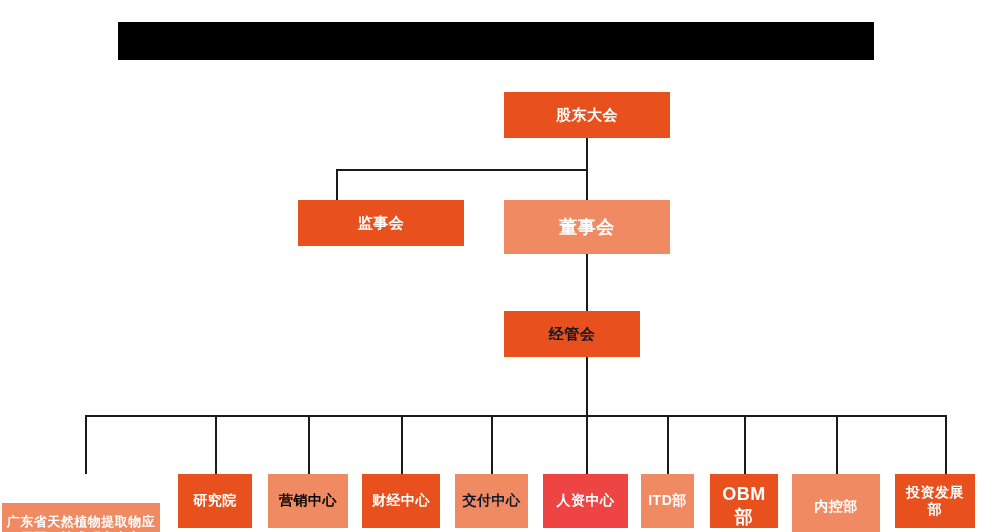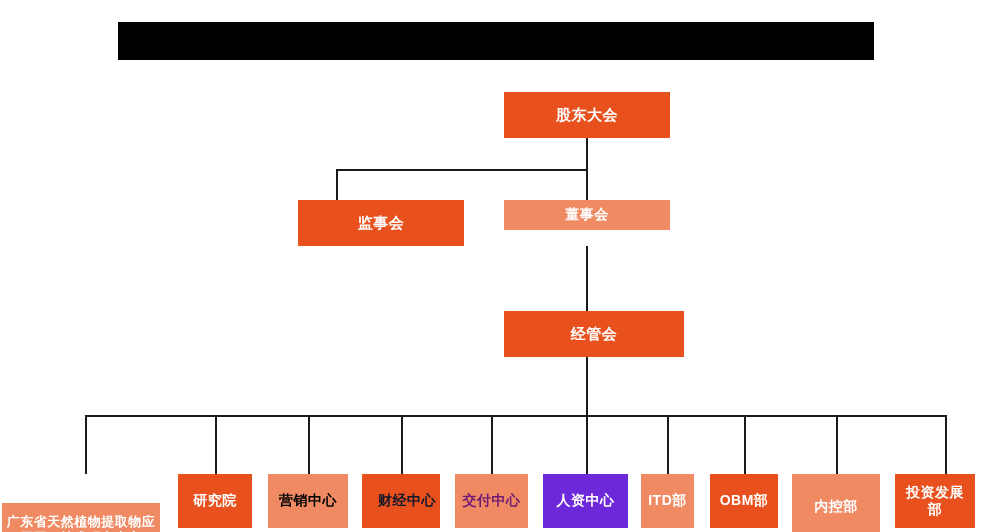--- a/index.html
+++ b/index.html
@@ -83,49 +83,49 @@
       <div class="conn v" style="left: 945px; top: 415px; height: 59px;"></div>
     </div>
 
   <div id="node-layer">
       <div class="node dark" style="left: 504px; top: 92px; width: 166px; height: 46px; font-size: 15px; background: rgb(232, 81, 29); color: rgb(255, 255, 255);">
         <span class="node-label">股东大会</span>
       </div>
       <div class="node dark" style="left: 254px; top: 200px; width: 166px; height: 46px; font-size: 15px; background: rgb(232, 81, 29); color: rgb(255, 255, 255); margin-left: 44px;">
         <span class="node-label">监事会</span>
       </div>
-      <div class="node light" style="left: 504px; top: 200px; width: 166px; height: 30px; font-size: 14px; background: rgb(239, 138, 99); color: rgb(255, 255, 255);">
+      <div class="node light" style="left: 504px; top: 200px; width: 166px; height: 54px; font-size: 18px; background: rgb(239, 138, 99); color: rgb(255, 255, 255);">
         <span class="node-label">董事会</span>
       </div>
-      <div class="node dark" style="left: 504px; top: 311px; width: 180px; height: 46px; font-size: 15px; background: rgb(232, 81, 29); color: #ffffff;">
+      <div class="node dark" style="left: 504px; top: 311px; width: 136px; height: 46px; font-size: 15px; background: rgb(232, 81, 29); color: #0f172a;">
         <span class="node-label">经管会</span>
       </div>
       <div class="node light" style="left: 2px; top: 474px; width: 158px; height: 54px; font-size: 13px; background: rgb(239, 138, 99); color: rgb(255, 255, 255); margin-top: 29px;">
         <span class="node-label">广东省天然植物提取物应
 用工程技术研究中心</span>
       </div>
       <div class="node dark" style="left: 178px; top: 474px; width: 74px; height: 54px; font-size: 14px; background: rgb(232, 81, 29); color: rgb(255, 255, 255);">
         <span class="node-label">研究院</span>
       </div>
       <div class="node light" style="left: 268px; top: 474px; width: 80px; height: 54px; font-size: 14px; background: rgb(239, 138, 99); color: #000000;">
         <span class="node-label">营销中心</span>
       </div>
-      <div class="node dark" style="left: 362px; top: 474px; width: 78px; height: 54px; font-size: 14px; background: rgb(232, 81, 29); color: #0f172a; justify-content: flex-end;">
+      <div class="node dark" style="left: 362px; top: 474px; width: 78px; height: 54px; font-size: 14px; background: rgb(232, 81, 29); color: #ffffff;">
         <span class="node-label">财经中心</span>
       </div>
-      <div class="node light" style="left: 455px; top: 474px; width: 73px; height: 54px; font-size: 14px; background: rgb(239, 138, 99); color: #701a75;">
+      <div class="node light" style="left: 455px; top: 474px; width: 73px; height: 54px; font-size: 14px; background: rgb(239, 138, 99); color: #0f172a;">
         <span class="node-label">交付中心</span>
       </div>
-      <div class="node dark" style="left: 543px; top: 474px; width: 85px; height: 54px; font-size: 14px; background: #6d28d9; color: rgb(255, 255, 255);">
+      <div class="node dark" style="left: 543px; top: 474px; width: 85px; height: 54px; font-size: 14px; background: #ef4444; color: rgb(255, 255, 255);">
         <span class="node-label">人资中心</span>
       </div>
       <div class="node light" style="left: 641px; top: 474px; width: 53px; height: 54px; font-size: 14px; background: rgb(239, 138, 99); color: rgb(255, 255, 255);">
         <span class="node-label">ITD部</span>
       </div>
-      <div class="node dark" style="left: 710px; top: 474px; width: 68px; height: 54px; font-size: 14px; background: rgb(232, 81, 29); color: rgb(255, 255, 255);">
+      <div class="node dark" style="left: 710px; top: 474px; width: 68px; height: 54px; font-size: 18px; background: rgb(232, 81, 29); color: rgb(255, 255, 255); align-items: flex-end;">
         <span class="node-label">OBM部</span>
       </div>
       <div class="node light" style="left: 792px; top: 474px; width: 88px; height: 66px; font-size: 14px; background: rgb(239, 138, 99); color: rgb(255, 255, 255);">
         <span class="node-label">内控部</span>
       </div>
       <div class="node dark" style="left: 895px; top: 474px; width: 80px; height: 54px; font-size: 14px; background: rgb(232, 81, 29); color: rgb(255, 255, 255);">
         <span class="node-label">投资发展部</span>
       </div>
     </div>
 

